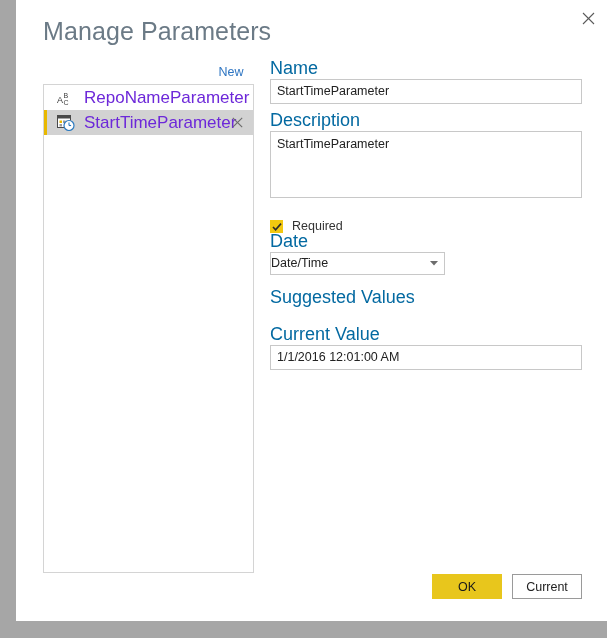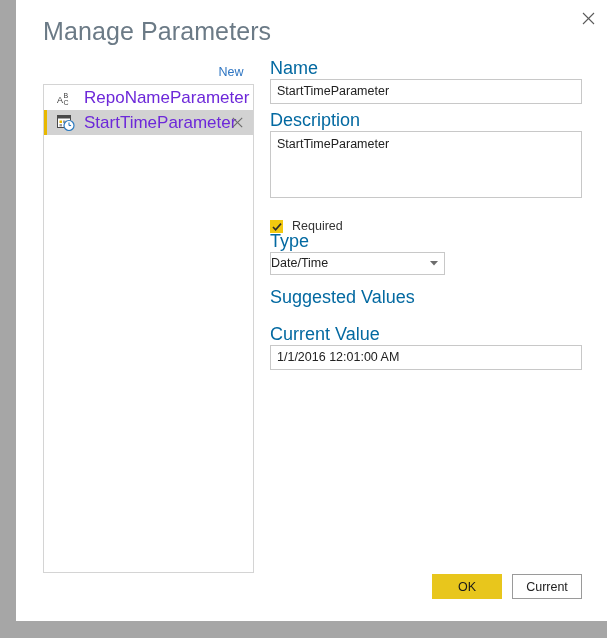--- a/index.html
+++ b/index.html
@@ -310,21 +310,21 @@
 
     <div id="required-row">
       <span id="required-checkbox">
         <svg width="10" height="10" viewBox="0 0 10 10" aria-hidden="true">
           <polyline points="1,5 3.6,7.8 9,1.6" fill="none" stroke="#2b2b2b" stroke-width="1.6"></polyline>
         </svg>
       </span>
       <span id="required-label">Required</span>
     </div>
 
-    <div class="field-label">Type</div>
+    <div class="field-label">Date</div>
     <div class="combo">
       <span>Date/Time</span>
       <span class="combo-arrow">
         <svg width="8" height="5" viewBox="0 0 8 5" aria-hidden="true">
           <polygon points="0,0 8,0 4,4.6" fill="#6d6d6d"></polygon>
         </svg>
       </span>
     </div>
 
     <div class="gap-lg"></div>

